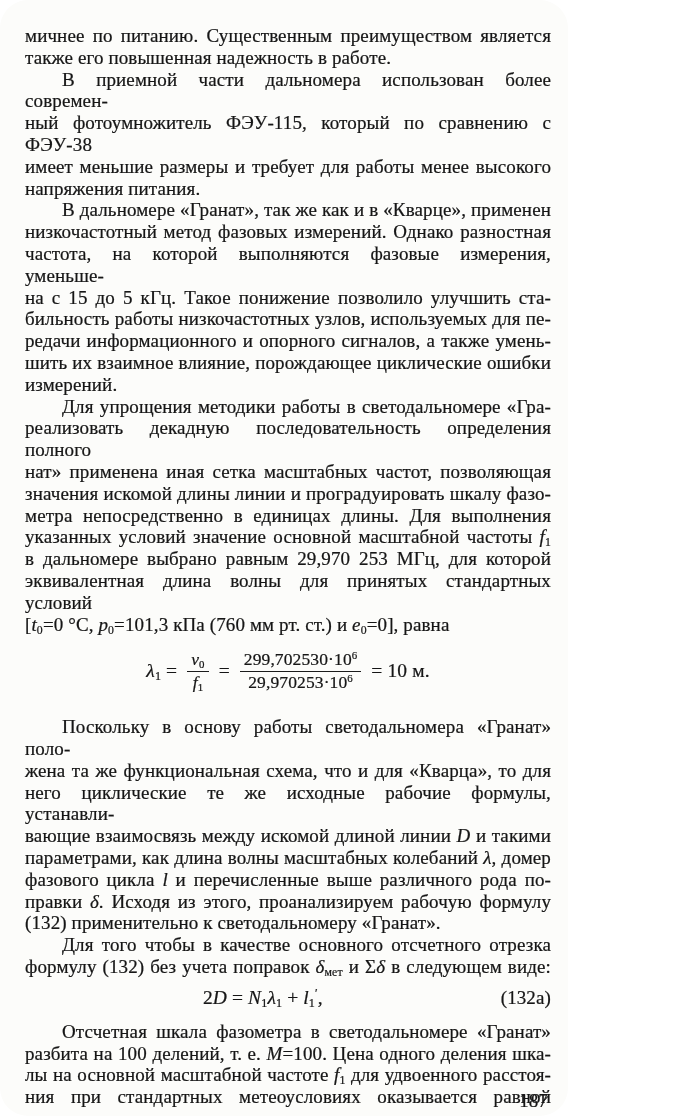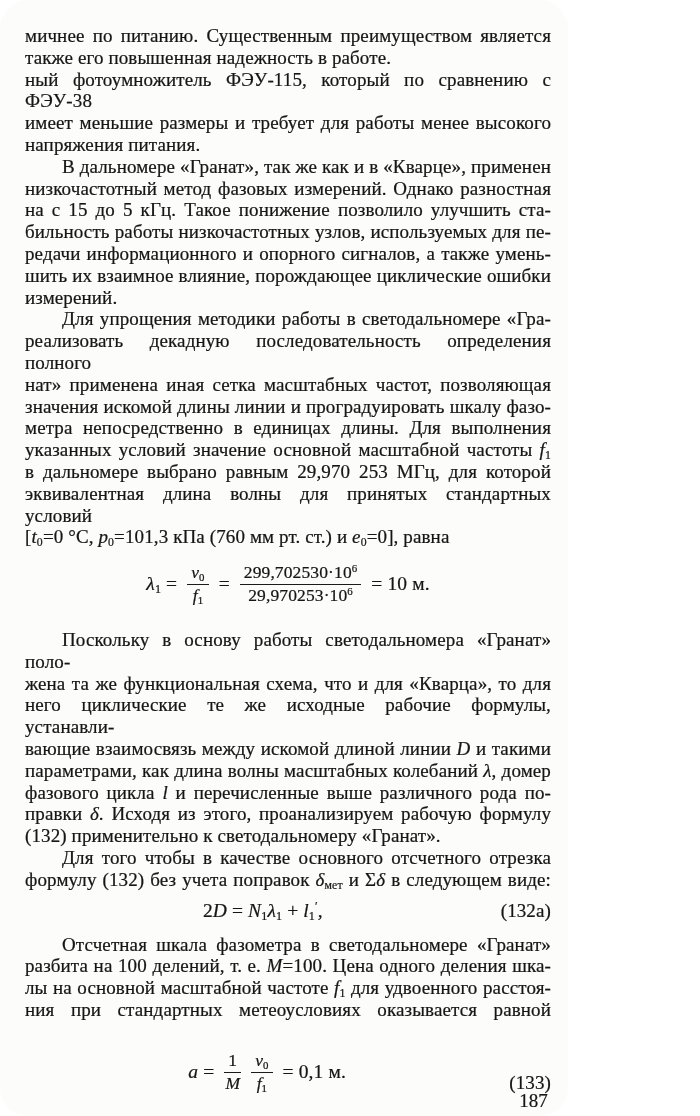--- a/index.html
+++ b/index.html
@@ -37,27 +37,29 @@
 </head>
 <body>
 
 <div class="page">
   <div>
       <div class="para">
         <div class="line">мичнее по питанию. Существенным преимуществом является</div>
         <div class="line last">также его повышенная надежность в работе.</div>
       </div>
       <div class="para">
+        <div class="line indent">В приемной части дальномера использован более современ-</div>
         <div class="line">ный фотоумножитель ФЭУ-115, который по сравнению с ФЭУ-38</div>
         <div class="line">имеет меньшие размеры и требует для работы менее высокого</div>
         <div class="line last">напряжения питания.</div>
       </div>
       <div class="para">
         <div class="line indent">В дальномере «Гранат», так же как и в «Кварце», применен</div>
         <div class="line">низкочастотный метод фазовых измерений. Однако разностная</div>
+        <div class="line">частота, на которой выполняются фазовые измерения, уменьше-</div>
         <div class="line">на с 15 до 5 кГц. Такое понижение позволило улучшить ста-</div>
         <div class="line">бильность работы низкочастотных узлов, используемых для пе-</div>
         <div class="line">редачи информационного и опорного сигналов, а также умень-</div>
         <div class="line">шить их взаимное влияние, порождающее циклические ошибки</div>
         <div class="line last">измерений.</div>
       </div>
       <div class="para">
         <div class="line indent">Для упрощения методики работы в светодальномере «Гра-</div>
         <div class="line">реализовать декадную последовательность определения полного</div>
         <div class="line">нат» применена иная сетка масштабных частот, позволяющая</div>

